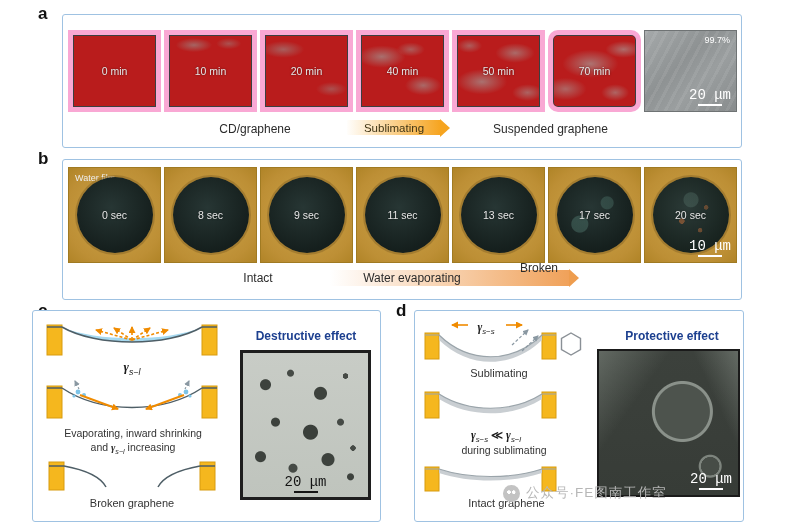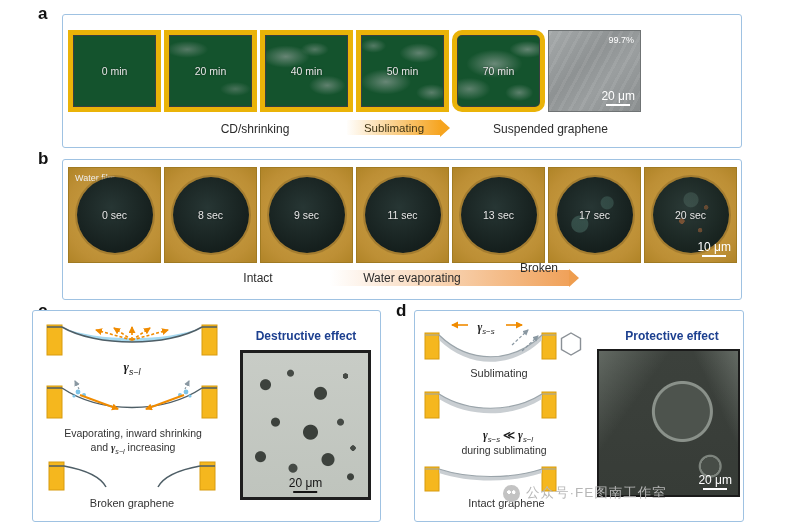--- a/index.html
+++ b/index.html
@@ -10,21 +10,21 @@
   }
   .panel-label { position:absolute; font-size:17px; font-weight:bold; color:#111; }
   .pbox { position:absolute; border:1.5px solid #9fc2e2; border-radius:3px; background:#fff; }
 
   
   .row { position:absolute; display:flex; gap:3px; }
   .frame { position:relative; flex:0 0 auto; }
   .arow .frame { width:93px; height:82px; }
   .brow .frame { width:93px; height:96px; }
 
-  .gold { border:5px solid #eab308; background-color:#14532d; box-shadow:inset 0 0 0 1px #3a3f41; }
+  .gold { border:5px solid #f9a8d4; background-color:#b91c1c; box-shadow:inset 0 0 0 1px #3a3f41; }
   .f1 { background-image:
         radial-gradient(ellipse 26px 10px at 30% 14%, rgba(150,159,156,.55), transparent 70%),
         radial-gradient(ellipse 18px 8px at 72% 12%, rgba(150,159,156,.40), transparent 70%); }
   .f2 { background-image:
         radial-gradient(ellipse 30px 12px at 22% 20%, rgba(150,159,156,.5), transparent 70%),
         radial-gradient(ellipse 22px 10px at 80% 75%, rgba(150,159,156,.4), transparent 70%); }
   .f3 { background-image:
         radial-gradient(ellipse 34px 16px at 25% 30%, rgba(158,167,164,.6), transparent 70%),
         radial-gradient(ellipse 26px 14px at 75% 70%, rgba(158,167,164,.55), transparent 70%),
         radial-gradient(ellipse 20px 10px at 60% 20%, rgba(158,167,164,.45), transparent 70%); }
@@ -44,21 +44,21 @@
     background-image:
       repeating-linear-gradient(118deg, rgba(255,255,255,.08) 0 3px, rgba(0,0,0,0) 3px 9px),
       linear-gradient(135deg,#a5a9aa 0%, #8e9293 40%, #9a9e9f 62%, #888c8d 100%);
   }
   .tlabel {
     position:absolute; top:50%; left:50%; transform:translate(-50%,-50%);
     color:#e8e8e8; font-size:10.5px; white-space:nowrap; text-shadow:0 0 2px rgba(0,0,0,.6);
   }
   .yield { position:absolute; top:4px; right:6px; color:#fff; font-size:9px; }
   .scale { position:absolute; text-align:center; line-height:1; }
-  .scale .txt { font-size:12px; display:block; margin-bottom:2px; }
+  .scale .txt { font-size:14px; display:block; margin-bottom:2px;font-family:Liberation Mono, monospace; }
   .scale .bar { height:2px; width:24px; margin:0 auto; }
   .scale.light { color:#fff; right:5px; bottom:5px; } .scale.light .bar { background:#fff; }
   .scale.dark  { color:#141414; } .scale.dark .bar { background:#141414; }
 
   .bframe {
     background: radial-gradient(circle at 50% 50%, #cda44a 0%, #bd8f35 75%, #b08427 100%);
     border:1px solid #a07a22;
   }
   .hole {
     position:absolute; left:50%; top:50%; width:76px; height:76px; border-radius:50%;
@@ -155,20 +155,23 @@
 <div class="panel-label" style="left:38px; top:149px;">b</div>
 <div class="panel-label" style="left:38px; top:301px;">c</div>
 <div class="panel-label" style="left:396px; top:301px;">d</div>
 
 <div class="pbox" style="left:62px; top:14px; width:680px; height:134px;"></div>
 
 <div class="row arow" style="left:68px; top:30px;">
   <div class="frame gold f0">
     <span class="tlabel">0 min</span>
   </div>
+  <div class="frame gold f1">
+    <span class="tlabel">10 min</span>
+  </div>
   <div class="frame gold f2">
     <span class="tlabel">20 min</span>
   </div>
   <div class="frame gold f3">
     <span class="tlabel">40 min</span>
   </div>
   <div class="frame gold f4">
     <span class="tlabel">50 min</span>
   </div>
   <div class="frame gold f5">
@@ -176,21 +179,21 @@
   </div>
   <div class="frame semframe">
     <span class="yield">99.7%</span>
     <div class="scale light">
       <span class="txt">20 μm</span>
       <div class="bar"></div>
     </div>
   </div>
 </div>
 
-<div class="cap" style="left:190px; top:122px; width:130px;">CD/shrinking</div>
+<div class="cap" style="left:190px; top:122px; width:130px;">CD/graphene</div>
 <div class="grad-arrow" style="left:347px; top:120px; width:94px; height:15px;">
   <div class="bar">Sublimating</div>
   <div class="head"></div>
 </div>
 <div class="cap" style="left:468px; top:122px; width:165px;">Suspended graphene</div>
 
 <div class="pbox" style="left:62px; top:159px; width:680px; height:141px;"></div>
 
 <div class="row brow" style="left:68px; top:167px;">
   <div class="frame bframe b0">
@@ -346,21 +349,21 @@
 
 <div class="dlabel" style="left:424px; top:367px; width:150px;">Sublimating</div>
 
 <svg class="diagram" style="left:424px; top:386px;" width="165" height="38" viewBox="0 0 165 38">
   <rect x="1" y="6" width="14" height="26" fill="#f5b71e" stroke="#d89b0e"></rect>
   <rect x="118" y="6" width="14" height="26" fill="#f5b71e" stroke="#d89b0e"></rect>
   <path d="M15,8 C45,27 88,27 118,8 L118,13 C88,32 45,32 15,13 Z" fill="#c9ced2"></path>
   <path d="M1,8 L15,8 M118,8 L132,8 M15,8 C45,27 88,27 118,8" fill="none" stroke="#9aa4aa" stroke-width="1.2"></path>
 </svg>
 
-<div class="ineq" style="left:418px; top:428px; width:180px;text-align:center;">
+<div class="ineq" style="left:406px; top:428px; width:180px;text-align:center;">
   <span class="gml"><span class="g">γ</span><sub>s−s</sub></span><span class="op">≪</span><span class="gml"><span class="g">γ</span><sub>s−l</sub></span>
 </div>
 <div class="note" style="left:414px; top:444px; width:180px;">during sublimating</div>
 
 <svg class="diagram" style="left:424px; top:464px;" width="165" height="30" viewBox="0 0 165 30">
   <rect x="1" y="3" width="14" height="24" fill="#f5b71e" stroke="#d89b0e"></rect>
   <rect x="118" y="3" width="14" height="24" fill="#f5b71e" stroke="#d89b0e"></rect>
   <path d="M15,5 C45,15 88,15 118,5 L118,9 C88,19 45,19 15,9 Z" fill="#c9ced2"></path>
   <path d="M1,5 L15,5 M118,5 L132,5 M15,5 C45,15 88,15 118,5" fill="none" stroke="#9aa4aa" stroke-width="1.2"></path>
 </svg>

